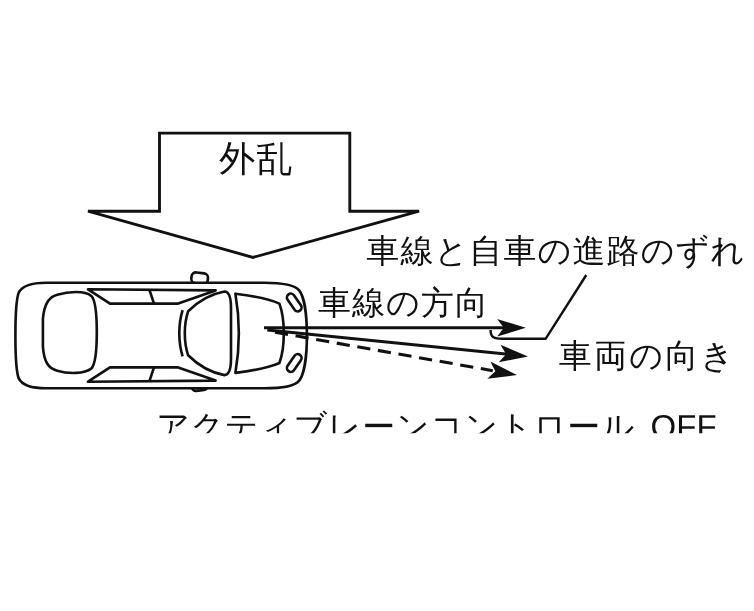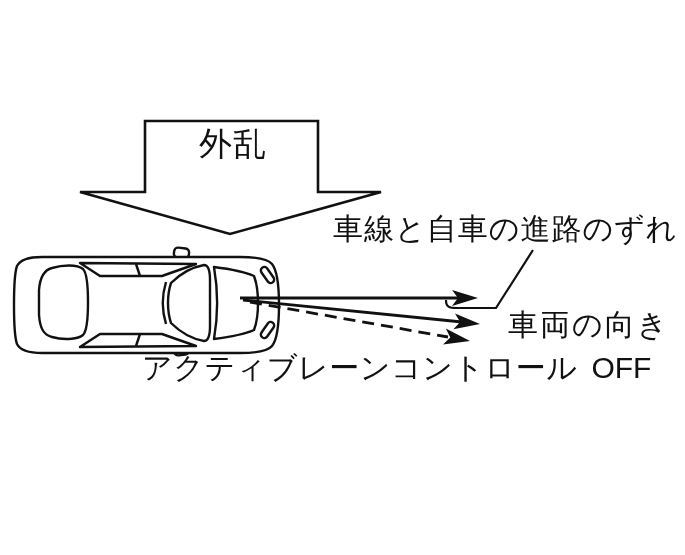--- a/index.html
+++ b/index.html
@@ -40,21 +40,21 @@
     display: block;
   }
   .disturbance-label .l2 {
     font-size: 29px;
     line-height: 31px;
     display: block;
   }
   .deviation-label   { left: 316px; top: 213px; margin-left: 17px; }
   .lane-dir-label    { left: 289px; top: 260px; }
   .veh-dir-label     { left: 508px; top: 309px; letter-spacing: 2px; }
-  .caption-label     { left: 142px; top: 352px; letter-spacing: 0.5px; }
+  .caption-label     { left: 142px; top: 373px; letter-spacing: 0.5px; }
   .caption-label .off { margin-left: 14px; letter-spacing: 0; }
 </style>
 </head>
 <body>
 
 <div class="stage">
 
   <svg width="685" height="555" viewBox="0 0 685 555">
 
     <g fill="#ffffff" stroke="#111111" stroke-width="2.6" stroke-linejoin="miter">
@@ -112,20 +112,21 @@
       <rect x="423" y="411" width="44" height="13"></rect>
     </g>
   </svg>
 
   <div class="label disturbance-label">
     <span class="l1">外乱</span>
   </div>
 
   <div class="label deviation-label">車線と自車の進路のずれ</div>
 
+  <div class="label lane-dir-label">車線の方向</div>
 
   <div class="label veh-dir-label">車両の向き</div>
 
   <div class="label caption-label">
     <span>アクティブレーンコントロール</span><span class="off">OFF</span>
   </div>
 
 </div>
 
 </body></html>

